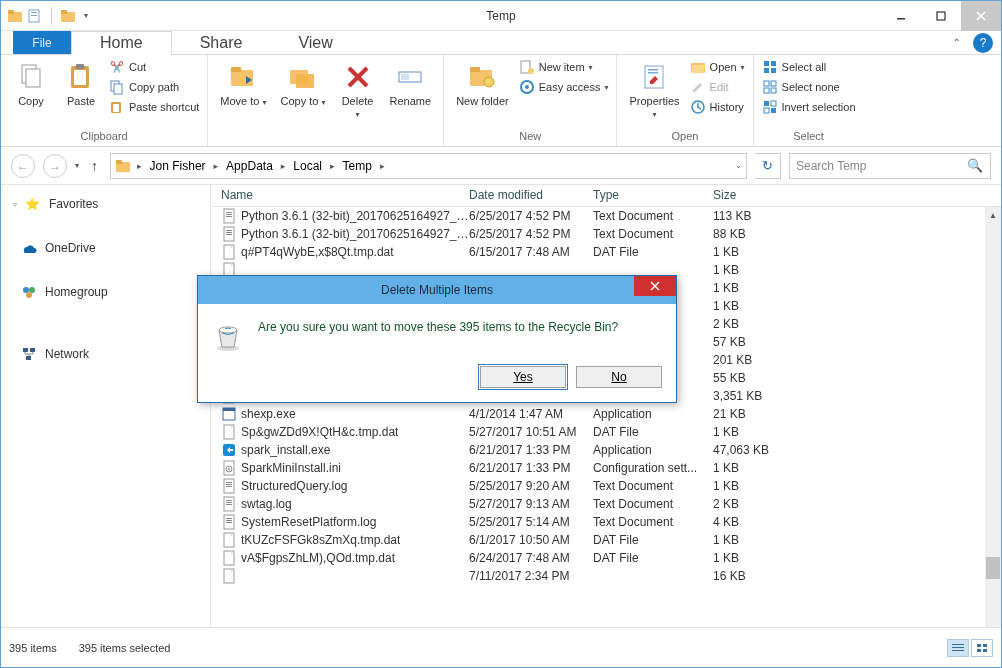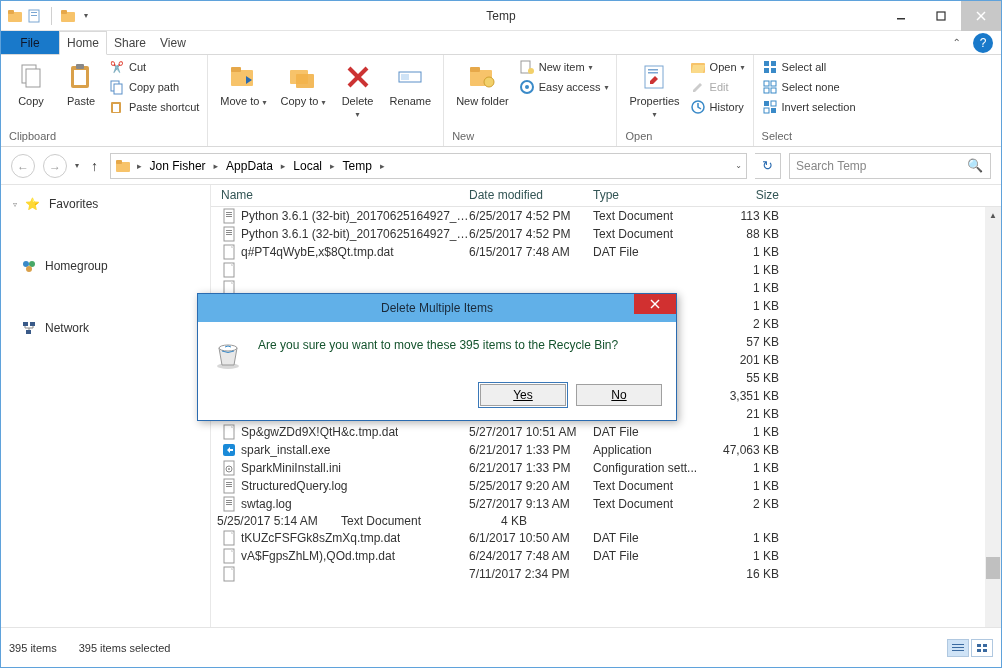--- a/index.html
+++ b/index.html
@@ -9,31 +9,31 @@
 .titlebar { height: 30px; background: #fff; display: flex; align-items: center; border-bottom: 1px solid #e4e4e4; position: relative; }
 .titlebar .qat { display: flex; align-items: center; padding-left: 6px; gap: 4px; }
 .titlebar .qat .qat-sep { width:1px;height:18px;background:#d0d0d0;margin:0 4px; }
 .titlebar .title { position: absolute; left: 0; right: 0; text-align: center; font-size: 12px; color: #333; pointer-events:none; }
 .titlebar .winbtns { margin-left: auto; display: flex; }
 .titlebar .winbtn { width: 40px; height: 30px; display:flex; align-items:center; justify-content:center; font-size:11px; color:#333;}
 .titlebar .winbtn.close { background:#c8c8c8; color:#fff; }
 
 
 .menurow { height: 24px; display:flex; align-items:stretch; background:#fff; border-bottom:1px solid #d9d9d9; position:relative;}
-.menurow .file { background:#1979ca; color:#0f172a; width:58px; display:flex; align-items:center; justify-content:center; font-size:12px;}
-.menurow .tab { padding:0 7px; display:flex; align-items:center; font-size:12px; color:#444; }
+.menurow .file { background:#1979ca; color:#e5e5e5; width:58px; display:flex; align-items:center; justify-content:center; font-size:12px;margin-left:12px;}
+.menurow .tab { padding:0 28px; display:flex; align-items:center; font-size:16px; color:#444; }
 .menurow .tab.active { border:1px solid #d9d9d9; border-bottom:1px solid #fff; background:#fff; margin-bottom:-1px;}
 .menurow .collapse { margin-left:auto; padding:0 8px; display:flex; align-items:center; color:#555; font-size:10px;}
 .menurow .help { width:20px; height:20px; border-radius:50%; background:#1979ca; color:#fff; display:flex;align-items:center;justify-content:center; font-size:12px; margin:2px 8px 0 4px;}
 
 
 .ribbon { height: 92px; background:#fff; border-bottom:1px solid #d9d9d9; display:flex; }
 .rgroup { border-right:1px solid #e4e4e4; padding:4px 8px 0 8px; display:flex; flex-direction:column; }
 .rgroup .body { flex:1; display:flex; gap:6px; align-items:flex-start; }
-.rgroup .lbl { font-size:11px; color:#666; padding:2px 0 4px; }
+.rgroup .lbl { text-align:center; font-size:11px; color:#666; padding:2px 0 4px; }
 .bigbtn { display:flex; flex-direction:column; align-items:center; gap:2px; padding:2px 4px; font-size:11px; color:#333; min-width:44px;}
 .bigbtn .cap { text-align:center; line-height:1.1; }
 .smallcol { display:flex; flex-direction:column; gap:4px; font-size:11px; color:#333;}
 .smallrow { display:flex; align-items:center; gap:4px; white-space:nowrap; }
 .drop { font-size:8px; color:#555; }
 .ico { width:16px; height:16px; display:inline-flex; align-items:center; justify-content:center;}
 .ico32 { width:32px; height:32px; display:inline-flex; align-items:center; justify-content:center; }
 
 
 .navrow { height: 38px; display:flex; align-items:center; padding: 4px 10px; gap:8px; border-bottom:1px solid #e4e4e4;}
@@ -50,40 +50,40 @@
 .content { display:flex; height: calc(100% - 30px - 24px - 92px - 38px - 24px); }
 .sidebar { width:210px; border-right:1px solid #e8e8e8; padding-top:6px; font-size:12px;}
 .sidebar .item { display:flex; align-items:center; gap:8px; padding:5px 10px 5px 20px; color:#333;}
 .sidebar .item.fav { font-weight:400; padding-left:12px;}
 .sidebar .gap { height:18px; }
 .filepane { flex:1; overflow: hidden; position:relative; font-size:12px;}
 .filepane .hdr { display:flex; border-bottom:1px solid #e4e4e4; background:#fff; color:#355; padding: 3px 6px 4px 6px;}
 .col-name { flex: 0 0 252px; padding-left:4px;}
 .col-dm { flex: 0 0 124px; }
 .col-type { flex:0 0 120px; }
-.col-size { flex:0 0 74px; text-align:right; padding-right:8px;}
+.col-size { flex:0 0 74px; padding-right:8px;}
 .filelist { overflow-y: scroll; height: calc(100% - 22px); }
 .row { display:flex; padding:1px 6px; align-items:center; color:#333;}
 .row .col-name { display:flex; align-items:center; gap:4px; overflow:hidden; white-space:nowrap; text-overflow:ellipsis;}
 .row .fname { overflow:hidden; text-overflow:ellipsis; white-space:nowrap;}
 .fileico { width:16px; height:16px; flex-shrink:0; }
 .scrollbar { position:absolute; right:0; top:22px; bottom:0; width:16px; background:#f0f0f0;}
 .scrollbar .thumb { position:absolute; left:1px; right:1px; top:350px; height:22px; background:#c0c0c0;}
 .scrollbar .arr { position:absolute; left:0; right:0; height:16px; display:flex;align-items:center;justify-content:center; font-size:8px; color:#555;}
 .scrollbar .arr.up{top:0;} .scrollbar .arr.dn{bottom:0;}
 
 
 .status { position:absolute; bottom:0; left:0; right:0; height:40px; border-top:1px solid #e4e4e4; display:flex; align-items:center; font-size:11px; color:#333; padding:0 8px; background:#fff;}
 .status .seg { margin-right:22px; }
 .status .views { margin-left:auto; display:flex; gap:2px;}
 .status .viewbtn { width:22px;height:18px;border:1px solid #b0c8e0; display:flex;align-items:center;justify-content:center; font-size:10px;}
 .status .viewbtn.active{ background:#cfe3f6;}
 
 
-.dialog { position:absolute; left:196px; top:292px; width:480px; background:#fff; border:1px solid #2a6bb0; box-shadow: 2px 2px 8px rgba(0,0,0,0.3); z-index:50;}
+.dialog { position:absolute; left:196px; top:274px; width:480px; background:#fff; border:1px solid #2a6bb0; box-shadow: 2px 2px 8px rgba(0,0,0,0.3); z-index:50;}
 .dialog .dtitle { height:28px; background:#61b0e8; display:flex; align-items:center; justify-content:center; position:relative; font-size:12px; color:#1a2a3a;}
 .dialog .dclose { position:absolute; right:0; top:0; width:42px; height:20px; background:#d13030; color:#fff; display:flex;align-items:center;justify-content:center; font-size:11px;}
 .dialog .dbody { padding:16px 14px 14px 14px; display:flex; gap:14px; align-items:flex-start;}
 .dialog .dtext { font-size:12px; color:#14532d; flex:1;}
 .dialog .dbtns { display:flex; gap:10px; justify-content:flex-end; padding:0 14px 14px 0;}
 .dialog .dbtn { width:86px; height:22px; border:1px solid #a0a0a0; background:#efefef; font-size:12px; display:flex;align-items:center;justify-content:center;}
 .dialog .dbtn.primary { outline:1px solid #3a78b8; outline-offset:1px;}
 .dialog .dbtn u { text-underline-offset:1px;}
 
 
@@ -400,20 +400,28 @@
 </div>
 
 <div class="content">
   <div class="sidebar">
     <div class="item fav">
       <span class="drop" style="color:#888">▿</span>
       <span class="ico">⭐</span>
       <span>Favorites</span>
     </div>
     <div class="gap"></div>
+    <div class="item">
+      <span class="ico">
+          <svg width="16" height="16">
+            <path d="M3 10 a3 3 0 0 1 3 -3 a4 4 0 0 1 7 1 a2.5 2.5 0 0 1 0 5 h-8 a2 2 0 0 1 -2 -3 z" fill="#1064a8"></path>
+          </svg>
+        </span>
+      <span>OneDrive</span>
+    </div>
     <div class="gap"></div>
     <div class="item">
       <span class="ico">
           <svg width="16" height="16">
             <circle cx="5" cy="6" r="3" fill="#3a8ac8"></circle>
             <circle cx="11" cy="6" r="3" fill="#48a868"></circle>
             <circle cx="8" cy="11" r="3" fill="#d9a04a"></circle>
           </svg>
         </span>
       <span>Homegroup</span>
@@ -688,20 +696,31 @@
                 <rect x="5" y="8" width="6" height="1" fill="#888"></rect>
               </svg>
             </span>
             <span class="fname">swtag.log</span>
           </div>
           <div class="col-dm">5/27/2017 9:13 AM</div>
           <div class="col-type">Text Document</div>
           <div class="col-size">2 KB</div>
         </div>
         <div class="row">
+          <div class="col-name">
+            <span class="fileico">
+              <svg width="16" height="16">
+                <rect x="3" y="1" width="10" height="14" fill="#fff" stroke="#999"></rect>
+                <rect x="5" y="4" width="6" height="1" fill="#888"></rect>
+                <rect x="5" y="6" width="6" height="1" fill="#888"></rect>
+                <rect x="5" y="8" width="6" height="1" fill="#888"></rect>
+              </svg>
+            </span>
+            <span class="fname">SystemResetPlatform.log</span>
+          </div>
           <div class="col-dm">5/25/2017 5:14 AM</div>
           <div class="col-type">Text Document</div>
           <div class="col-size">4 KB</div>
         </div>
         <div class="row">
           <div class="col-name">
             <span class="fileico">
               <svg width="16" height="16">
                 <rect x="3" y="1" width="10" height="14" fill="#fff" stroke="#999"></rect>
                 <path d="M10 1 l3 3 h-3 z" fill="#ddd"></path>

